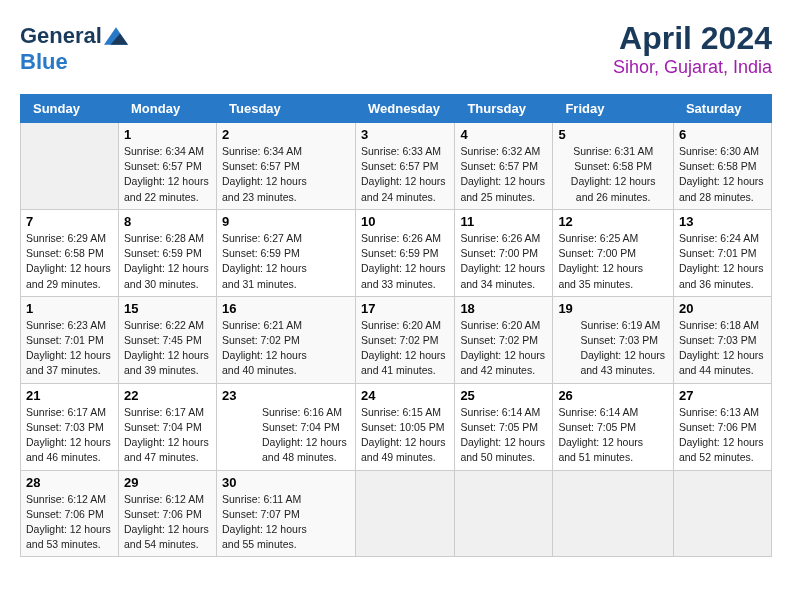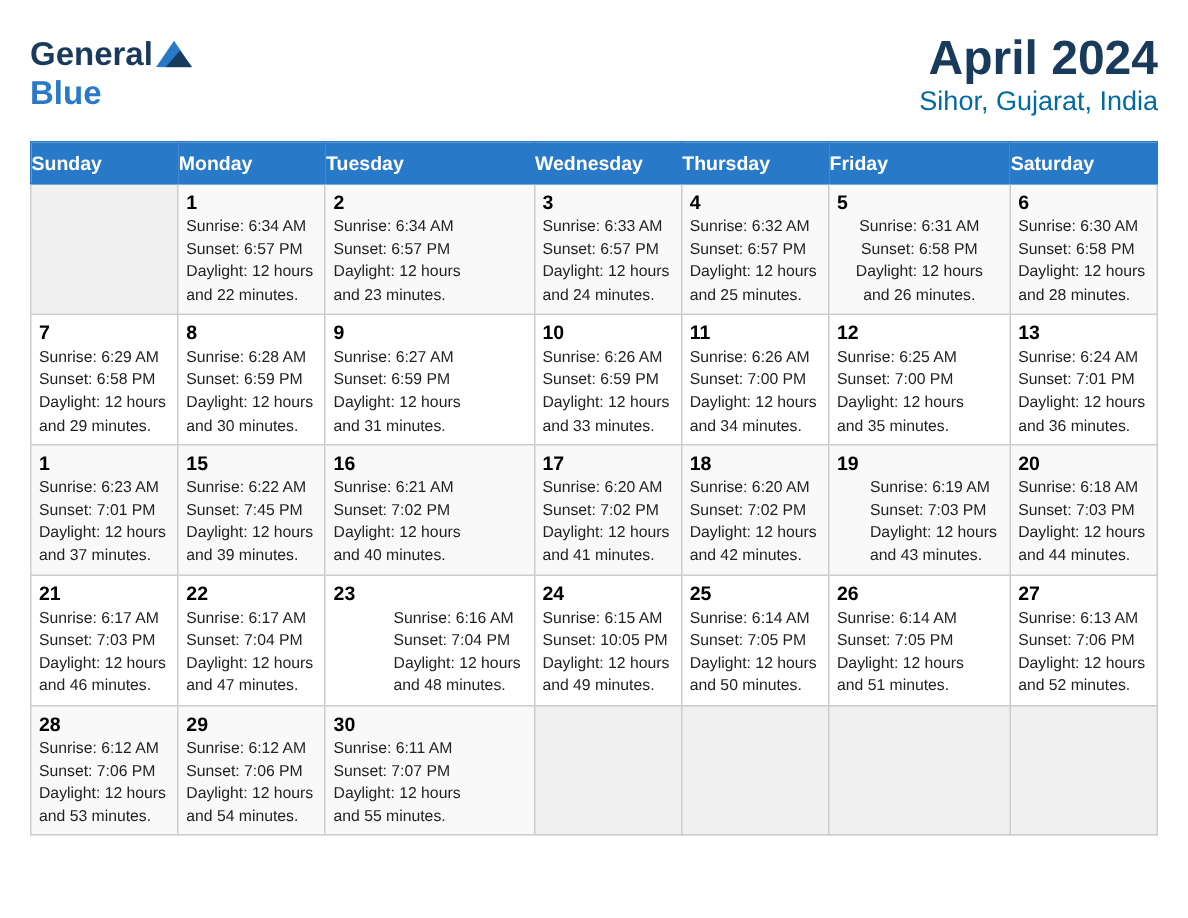--- a/index.html
+++ b/index.html
@@ -39,31 +39,31 @@
       text-align: right;
     }
     .title-block h1 {
       font-size: 32px;
       font-weight: bold;
       color: #1a3a5c;
     }
     .title-block h2 {
       font-size: 18px;
       font-weight: normal;
-      color: #0369a1;
+      color: #a21caf;
     }
     table {
       width: 100%;
       border-collapse: collapse;
       font-size: 11px;
     }
     thead tr th {
       background: #2979c9;
       color: #fff;
-      padding: 6px 0;
+      padding: 6px 12px;
       text-align: left;
       font-size: 13px;
       font-weight: bold;
       border: 1px solid #2979c9;
     }
     tbody tr td {
       border: 1px solid #ccc;
       padding: 4px 5px;
       vertical-align: top;
       min-height: 70px;

